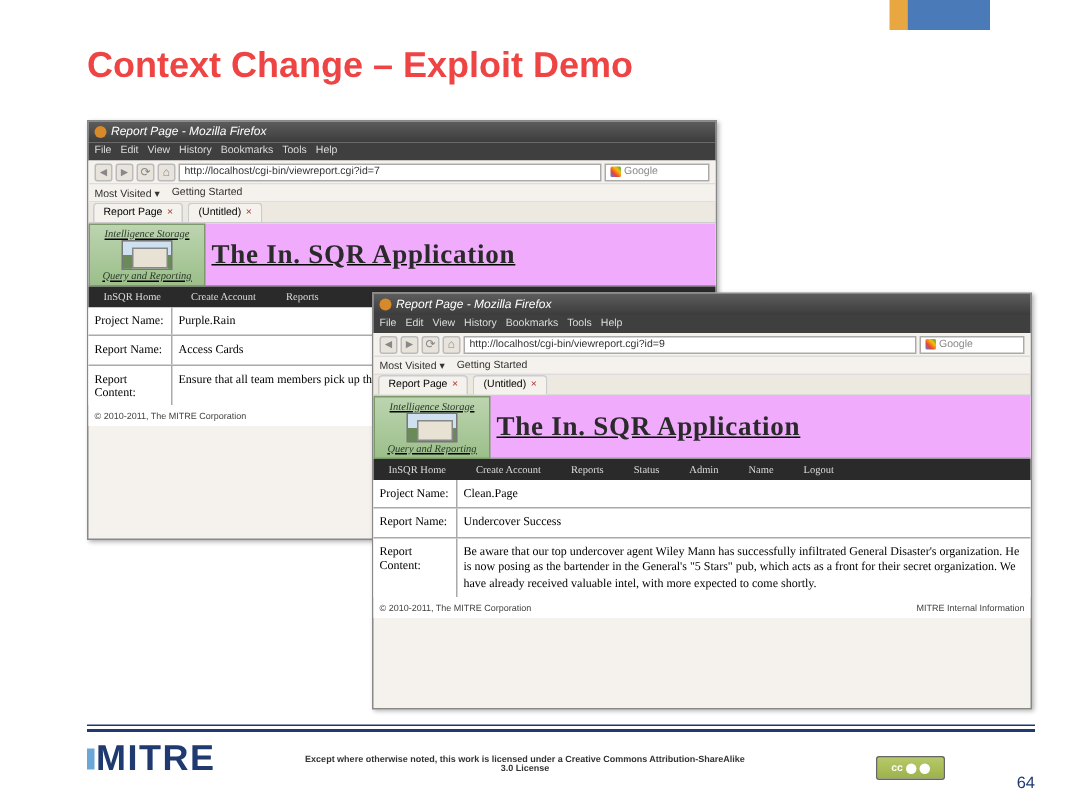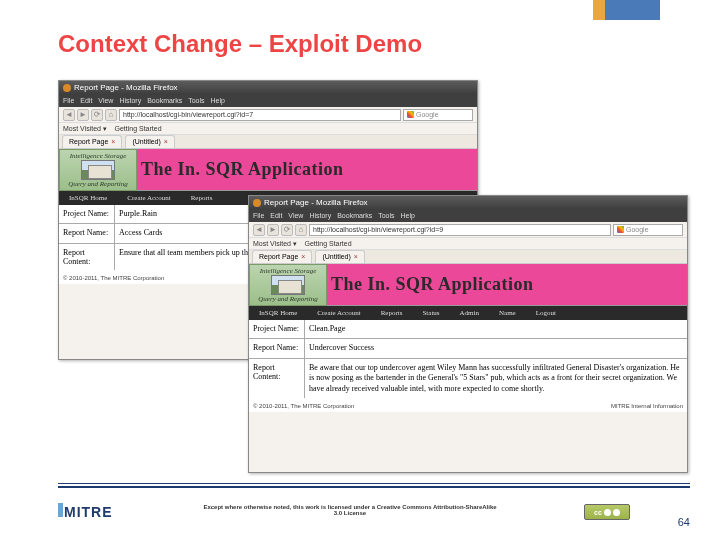--- a/index.html
+++ b/index.html
@@ -53,20 +53,21 @@
   .titlebar {
     background: linear-gradient(#5c5c5c,#3c3c3c);
     color: #fff;
     height: 14px;
     line-height: 14px;
     padding: 0 4px;
     font-size: 8px;
     display: flex;
     align-items: center;
     gap: 3px;
+    font-style: italic;
   }
   .titlebar .globe { width:8px; height:8px; background:#d88a2a; border-radius:50%; display:inline-block; }
   .menubar {
     background: #3f3f3f;
     color: #ddd;
     height: 12px;
     line-height: 12px;
     padding: 0 4px;
     font-size: 7px;
     display: flex;
@@ -151,22 +152,23 @@
   }
   .tab .x { color:#a33; font-size:7px; }
   
   .page {
     background: #fff;
   }
   .banner {
     display: flex;
     align-items: center;
     height: 42px;
-    background: #ec4899;
+    background: #f0abfc;
     border-bottom: 1px solid #999;
+    text-decoration: underline;
   }
   .intel-box {
     width: 78px;
     height: 42px;
     background: linear-gradient(#bcd4b0,#9cbf8a);
     border: 1px solid #7a9a6a;
     display: flex;
     flex-direction: column;
     align-items: center;
     justify-content: space-between;
@@ -245,21 +247,21 @@
     top: 486px;
     height: 2px;
     background: linear-gradient(to right,#1f3a6e,#1f3a6e);
   }
   .mitre-logo {
     position: absolute;
     left: 58px;
     bottom: 20px;
     font-family: Arial, sans-serif;
     font-weight: bold;
-    font-size: 14px;
+    font-size: 24px;
     letter-spacing: 1px;
     color: #1f3a6e;
   }
   .mitre-accent { display:inline-block;width:5px;height:14px;background:#6aa6d6;margin-right:1px;vertical-align:baseline; }
   .license-text {
     position: absolute;
     left: 200px;
     bottom: 24px;
     font-size: 6px;
     font-weight: bold;

